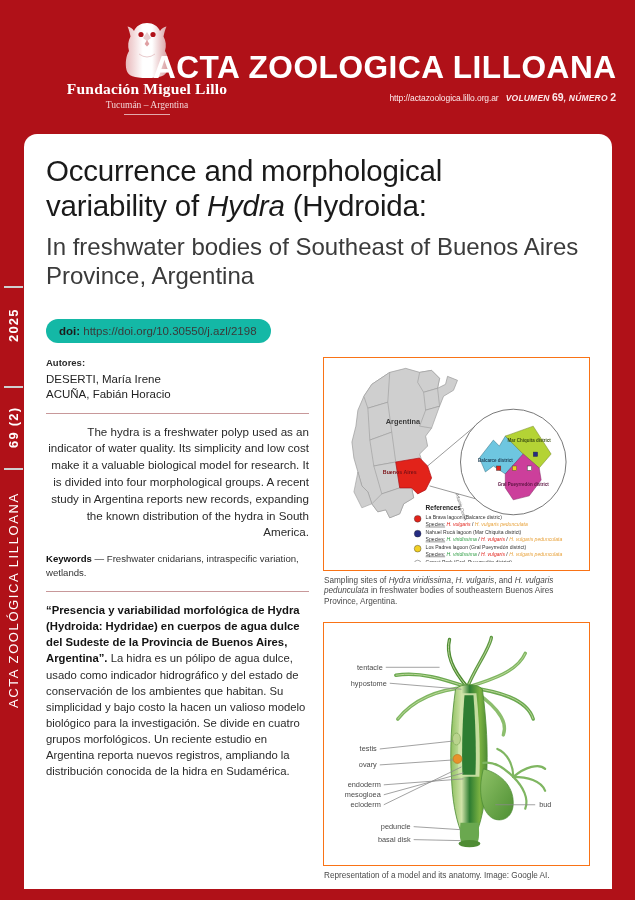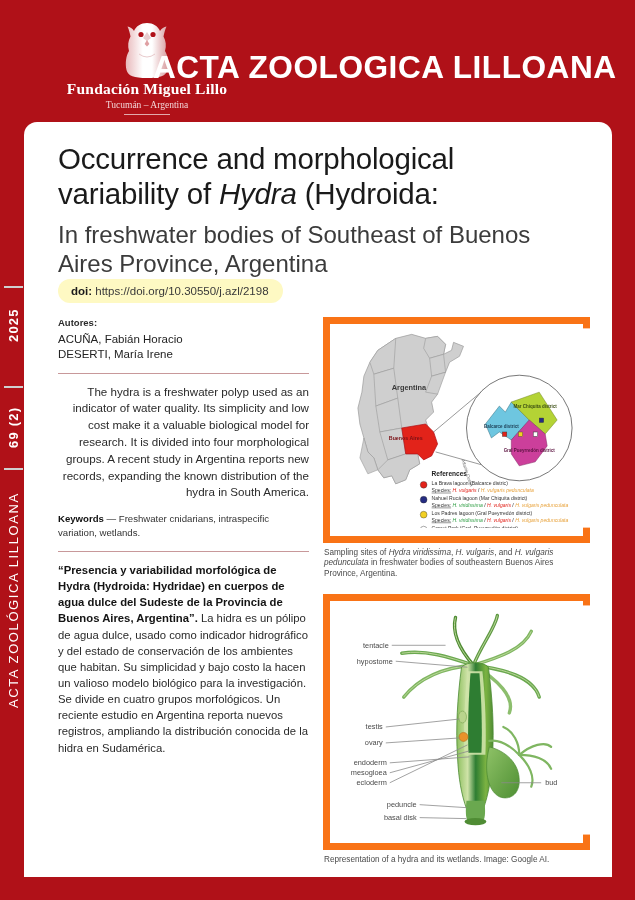--- a/index.html
+++ b/index.html
@@ -90,42 +90,42 @@
     font-size: 8.5px; color: #fdeaec; text-align: right;
     white-space: nowrap;
   }
   .journal-meta .vol { font-style: italic; font-weight: bold; letter-spacing: .2px; }
   .journal-meta .num { font-weight: bold; font-size: 10.5px; font-style: normal;}
   .journal-meta .url { letter-spacing: -0.1px; }
 
   
   .card {
     position: absolute;
-    left: 24px; top: 122px;
+    left: 24px; top: 134px;
     width: 588px; height: 755px;
     background: #ffffff;
     border-radius: 13px 13px 0 0;
-    padding: 20px 22px 0 34px;
+    padding: 20px 22px 0 22px;
     overflow: hidden;
   }
   .title {
     font-size: 29.5px; line-height: 1.17; color: #1a1a1a;
     font-weight: normal; letter-spacing: -0.2px;
   }
   .title i { font-style: italic; }
   .subtitle {
     margin-top: 9px;
     font-size: 24px; line-height: 1.22; color: #3b3b3b;
     font-weight: normal;
   }
 
   .doi-pill {
     display: inline-block;
-    margin-top: 0;
-    background: #fef9c3;
+    margin-top: 28px;
+    background: #14b8a6;
     border-radius: 13px;
     padding: 6px 14px 6px 13px;
     font-size: 11.5px; color: #3a3a3a;
   }
   .doi-pill b { color: #1b1b1b; }
 
   .columns { display: flex; gap: 14px; margin-top: 14px; }
   .col-left { width: 285px; }
   .col-right { width: 267px; }
 
@@ -144,21 +144,21 @@
   }
   .kw b { color: #111; }
 
   .abstract-es {
     font-size: 11.3px; line-height: 1.43; color: #2a2a2a;
   }
   .abstract-es b { color: #141414; }
 
   
   .fig-box {
-    border: 7px solid #f97316; background: #fff;
+    border: 1px solid #f97316; background: #fff;
     padding: 4px;
   }
   .fig-cap {
     font-size: 8.2px; line-height: 1.32; color: #4a4a4a;
     margin: 5px 1px 0 1px;
   }
   .fig-cap i { font-style: italic; }
   .fig2-wrap { margin-top: 14px; }
 
   .legend-title { font-size: 6.6px; font-weight: bold; fill: #222; }
@@ -200,20 +200,23 @@
         <path d="M26 20 L23.6 24 L26 26.5 L28.4 24 Z" fill="#b01118" opacity=".4"></path>
         <path d="M18 34 Q26 40 34 34" stroke="#d9a9ab" stroke-width="1" fill="none" opacity=".6"></path>
       </svg>
       <div class="found-name">Fundación Miguel Lillo</div>
       <div class="found-sub">Tucumán – Argentina</div>
       <div class="found-rule"></div>
     </div>
 
     <div class="journal-title">ACTA ZOOLOGICA LILLOANA</div>
 
+    <div class="journal-meta">
+      <span class="url">http://actazoologica.lillo.org.ar</span>&nbsp;&nbsp;&nbsp;<span class="vol">VOLUMEN</span>&nbsp;<span class="num">69</span><span class="vol">, NÚMERO</span>&nbsp;<span class="num">2</span>
+    </div>
   </div>
 
   <div class="card">
 
     <h1 class="title">
       <span>Occurrence and morphological</span><br>
       <span>variability of </span><i>Hydra</i><span> (Hydroida:</span><br>
     </h1>
 
     <div class="subtitle">In freshwater bodies of Southeast of Buenos Aires Province, Argentina</div>
@@ -221,22 +224,22 @@
     <div class="doi-pill">
       <b>doi:</b>
       <span>https://doi.org/10.30550/j.azl/2198</span>
     </div>
 
     <div class="columns">
 
       <div class="col-left">
 
         <div class="authors-label">Autores:</div>
+        <div class="author-name">DESERTI, María Irene</div>
         <div class="author-name">ACUÑA, Fabián Horacio</div>
-        <div class="author-name">DESERTI, María Irene</div>
 
         <div class="hr-thin"></div>
 
         <div class="abstract-en">The hydra is a freshwater polyp used as an indicator of water quality. Its simplicity and low cost make it a valuable biological model for research. It is divided into four morphological groups. A recent study in Argentina reports new records, expanding the known distribution of the hydra in South America.</div>
 
         <div class="kw">
           <b>Keywords</b><span> — </span><span>Freshwater cnidarians, intraspecific variation, wetlands.</span>
         </div>
 
         <div class="hr-thin" style="margin-top:12px"></div>
@@ -414,19 +417,19 @@
                 <text x="49" y="140.5">ovary</text>
                 <text x="53" y="160.5">endoderm</text>
                 <text x="53" y="170.5">mesogloea</text>
                 <text x="53" y="180.5">ecloderm</text>
                 <text x="83" y="202.5">peduncle</text>
                 <text x="83" y="215.5">basal disk</text>
               </g>
               <text x="212" y="180.5" font-family="Liberation Sans, sans-serif" font-size="7.4" fill="#4a4a4a" text-anchor="start">bud</text>
             </svg>
           </div>
-          <div class="fig-cap">Representation of a hydra and its wetlands. Image: Google AI.</div>
+          <div class="fig-cap">Representation of a model and its anatomy. Image: Google AI.</div>
         </div>
 
       </div>
     </div>
   </div>
 </div>
 
 </body></html>

